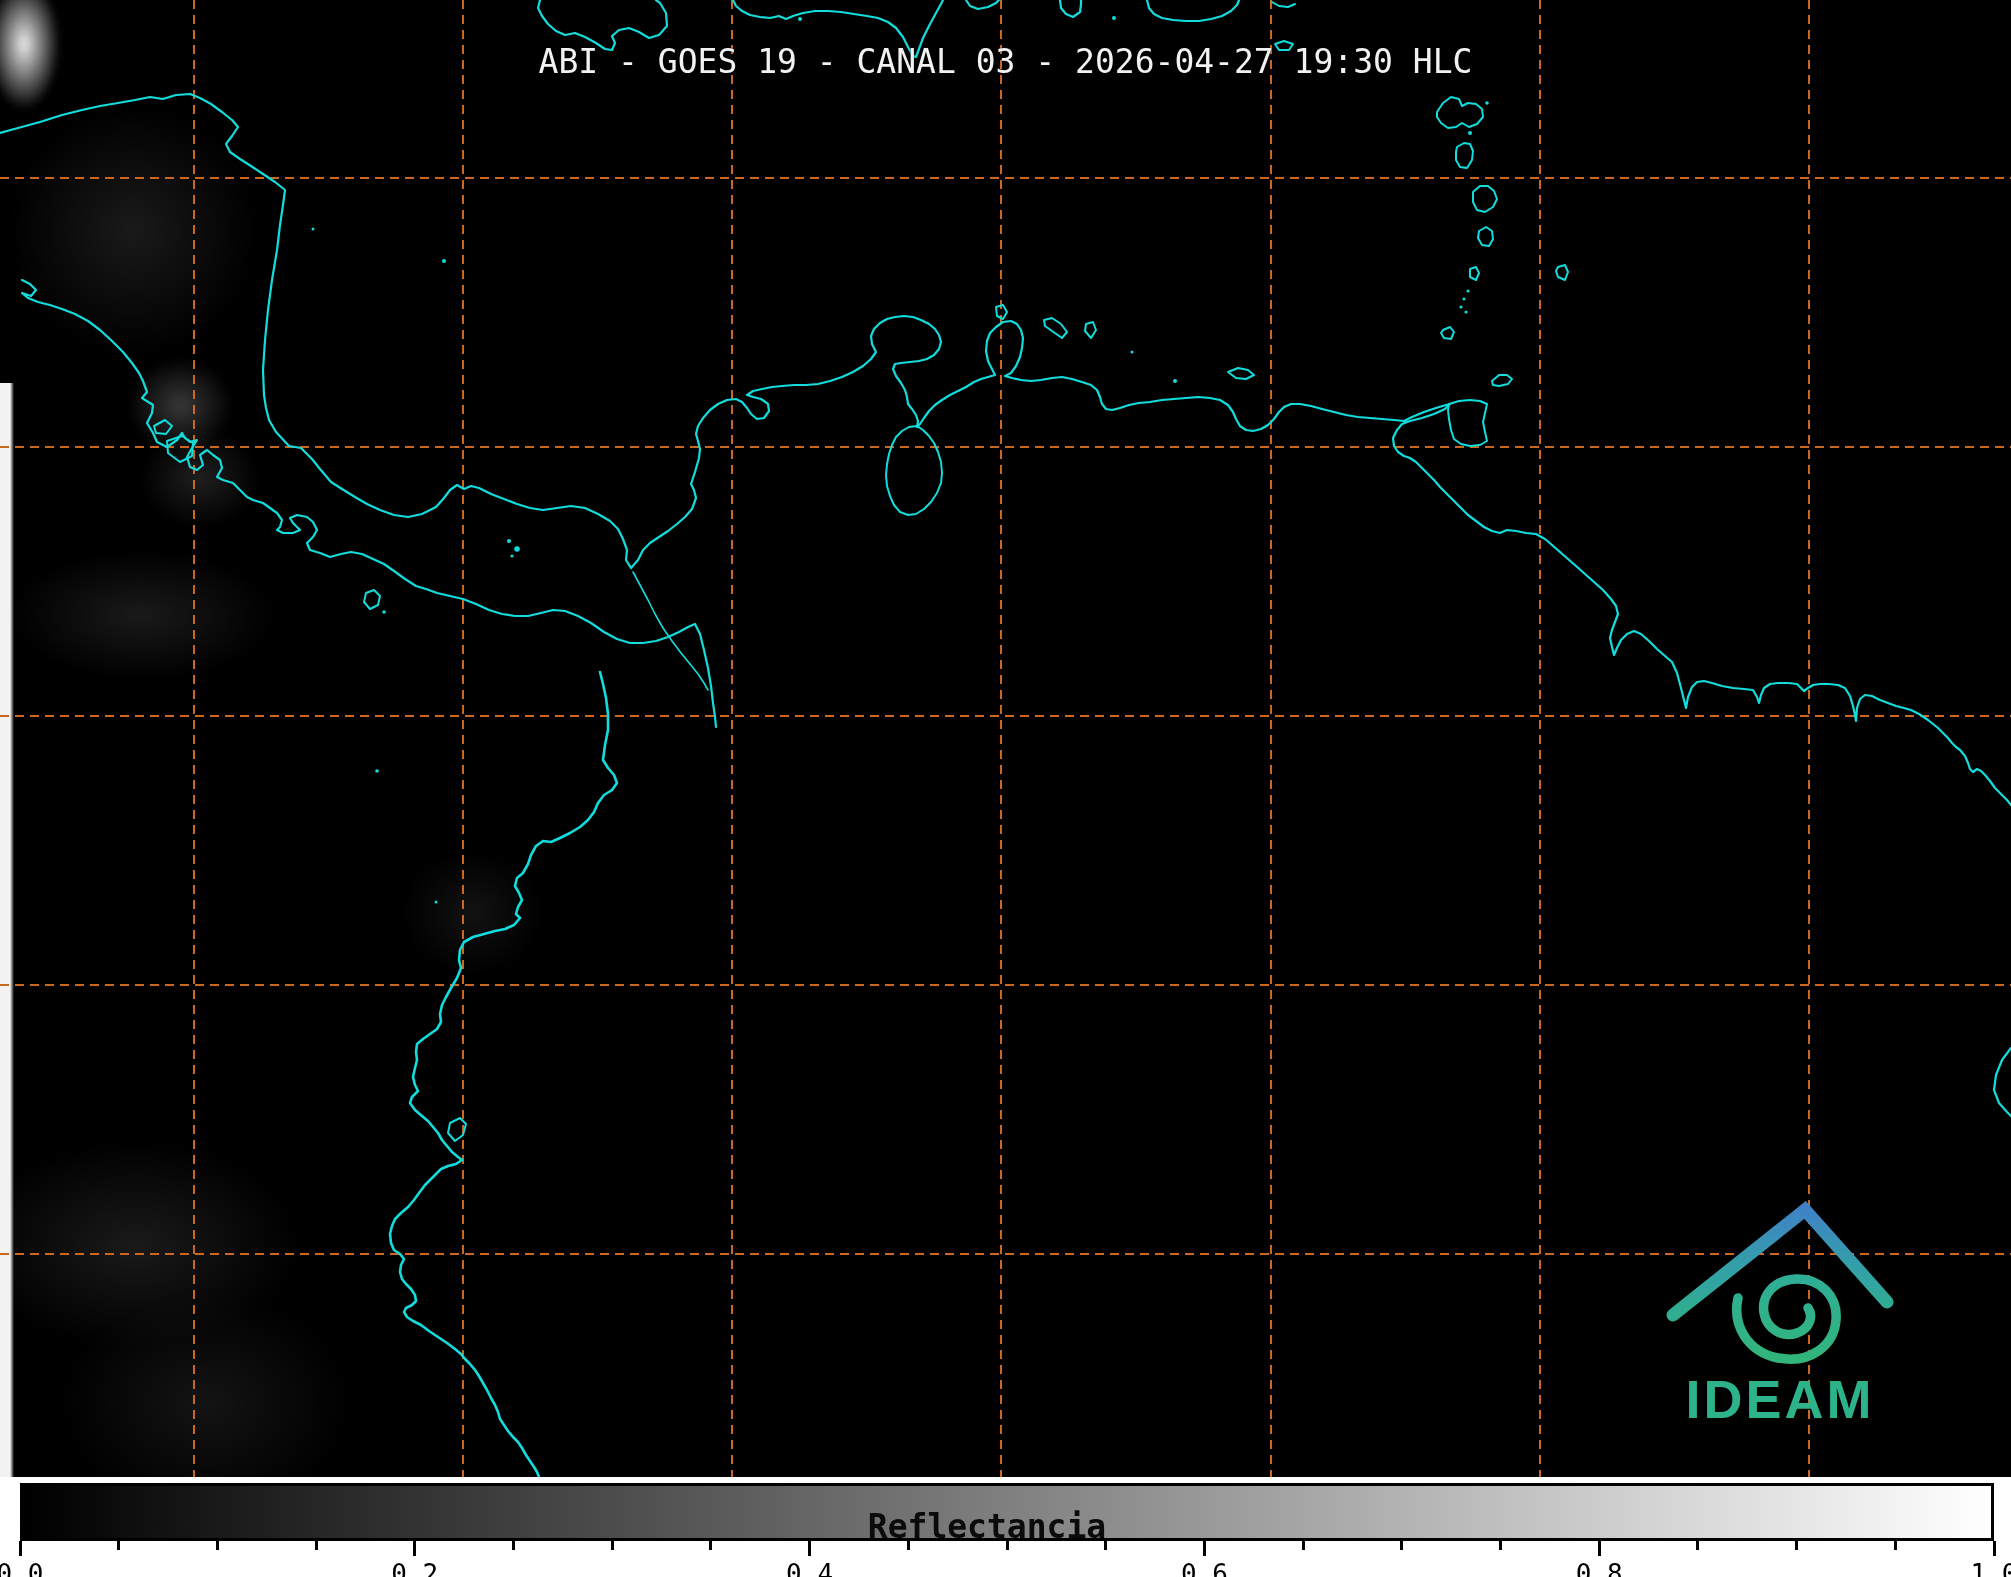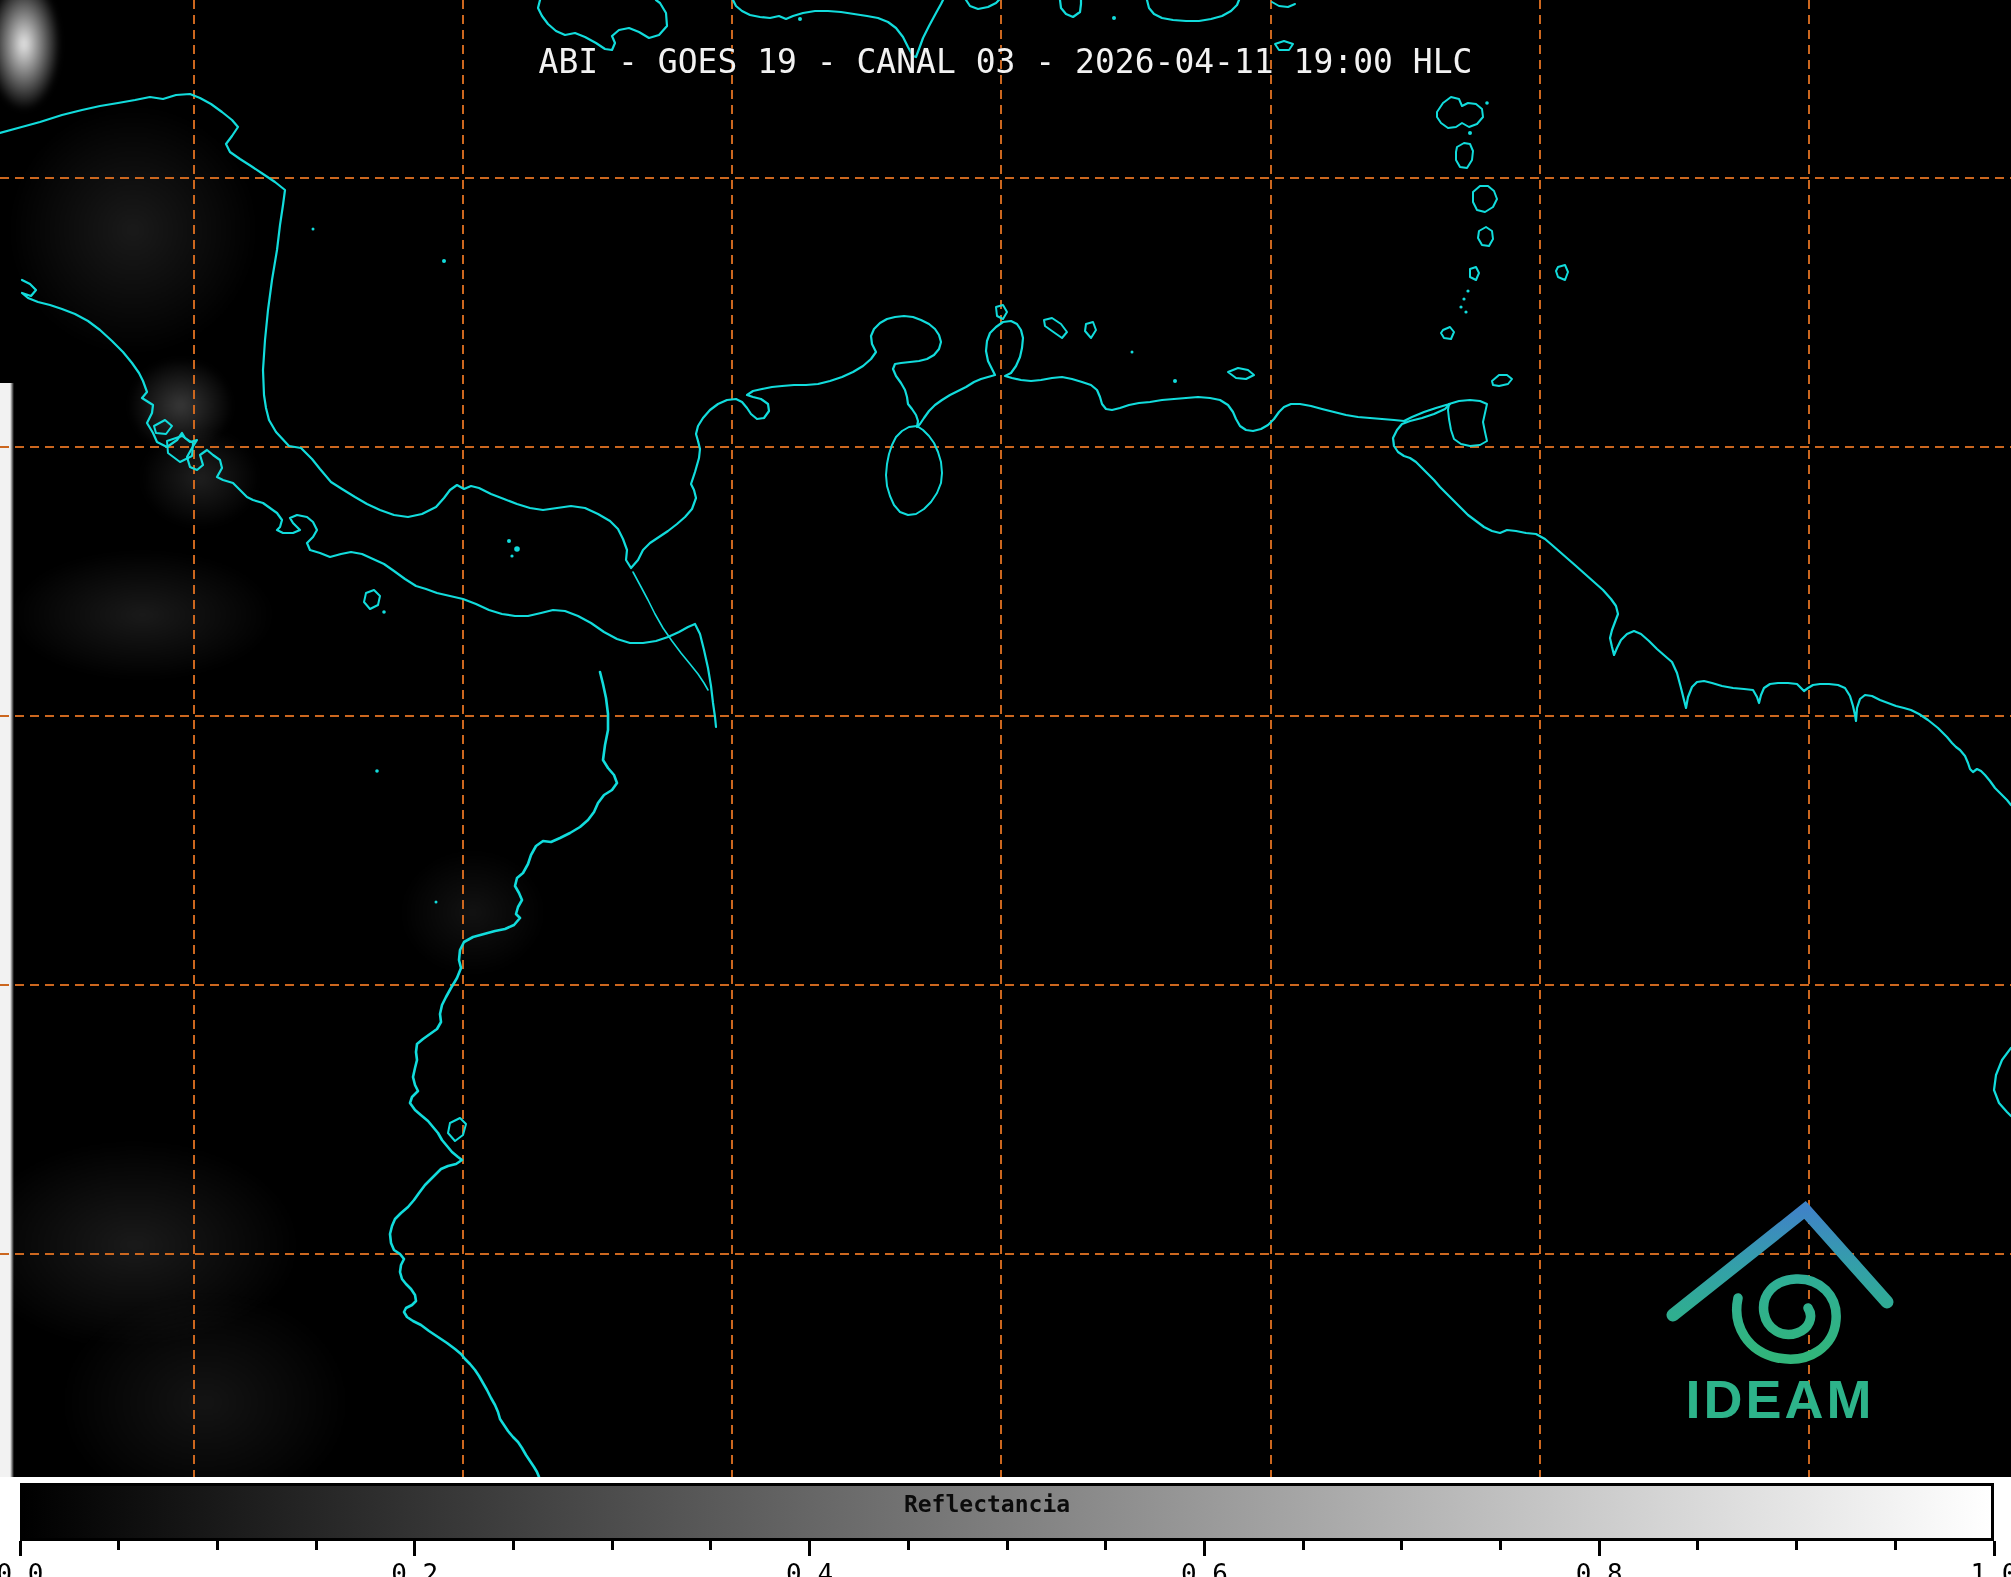--- a/index.html
+++ b/index.html
@@ -5,22 +5,22 @@
   html,body{margin:0;padding:0;background:#000;width:2011px;height:1577px;overflow:hidden;}
   #stage{position:relative;width:2011px;height:1577px;background:#000;font-family:"DejaVu Sans Mono",monospace;}
   #map-area{position:absolute;left:0;top:0;width:2011px;height:1477px;background:#000;overflow:hidden;}
   .cloud{position:absolute;pointer-events:none;}
   #edge-strip{position:absolute;pointer-events:none;}
   #map-svg{position:absolute;left:0;top:0;}
   #map-title{position:absolute;left:0;top:42px;width:100%;text-align:center;color:#f2f2f2;
     font-size:33px;letter-spacing:0px;white-space:pre;text-shadow:0 0 1px #000;}
   #bottom-panel{position:absolute;left:0;top:1477px;width:2011px;height:100px;background:#ffffff;}
   #colorbar{position:absolute;left:20px;top:6px;width:1968px;height:52px;border:3px solid #000;}
-  #colorbar-label{position:absolute;left:0;top:14px;width:1974px;text-align:center;
-    font-weight:bold;font-size:23px;color:#0b0b0b;}
+  #colorbar-label{position:absolute;left:0;top:30px;width:1974px;text-align:center;
+    font-weight:bold;font-size:33px;color:#0b0b0b;}
   .tick{position:absolute;background:#000;width:3px;}
   .tick-label{position:absolute;font-size:26px;color:#000;transform:translateX(-50%);white-space:nowrap;}
   #logo{position:absolute;left:1655px;top:1200px;width:250px;height:230px;}
   #logo text{font-family:"Liberation Sans","DejaVu Sans",sans-serif;font-weight:bold;}
 </style>
 </head>
 <body>
 
 <div id="stage">
 
@@ -90,21 +90,21 @@
         <circle cx="1132" cy="352" r="1.5" fill="#12dcdc"></circle>
         <circle cx="444" cy="261" r="2" fill="#12dcdc"></circle>
         <circle cx="313" cy="229" r="1.5" fill="#12dcdc"></circle>
         <circle cx="509" cy="541" r="2" fill="#12dcdc"></circle>
         <circle cx="517" cy="549" r="2.8" fill="#12dcdc"></circle>
         <circle cx="512" cy="556" r="1.6" fill="#12dcdc"></circle>
         <circle cx="384" cy="612" r="1.8" fill="#12dcdc"></circle>
         <circle cx="377" cy="771" r="1.8" fill="#12dcdc"></circle>
         <circle cx="436" cy="902" r="1.5" fill="#12dcdc"></circle>
       </svg>
-    <div id="map-title">ABI - GOES 19 - CANAL 03 - 2026-04-11 19:00 HLC</div>
+    <div id="map-title">ABI - GOES 19 - CANAL 03 - 2026-04-27 19:30 HLC</div>
 
     <div id="logo">
       <svg width="250" height="230" viewBox="0 0 250 230">
         <defs>
           <linearGradient id="roofGrad" x1="0" y1="0" x2="0" y2="1">
             <stop offset="0" stop-color="#3f83c6"></stop>
             <stop offset="0.55" stop-color="#33a0a8"></stop>
             <stop offset="1" stop-color="#2fae8f"></stop>
           </linearGradient>
           <linearGradient id="spiralGrad" x1="0" y1="0" x2="0" y2="1">

